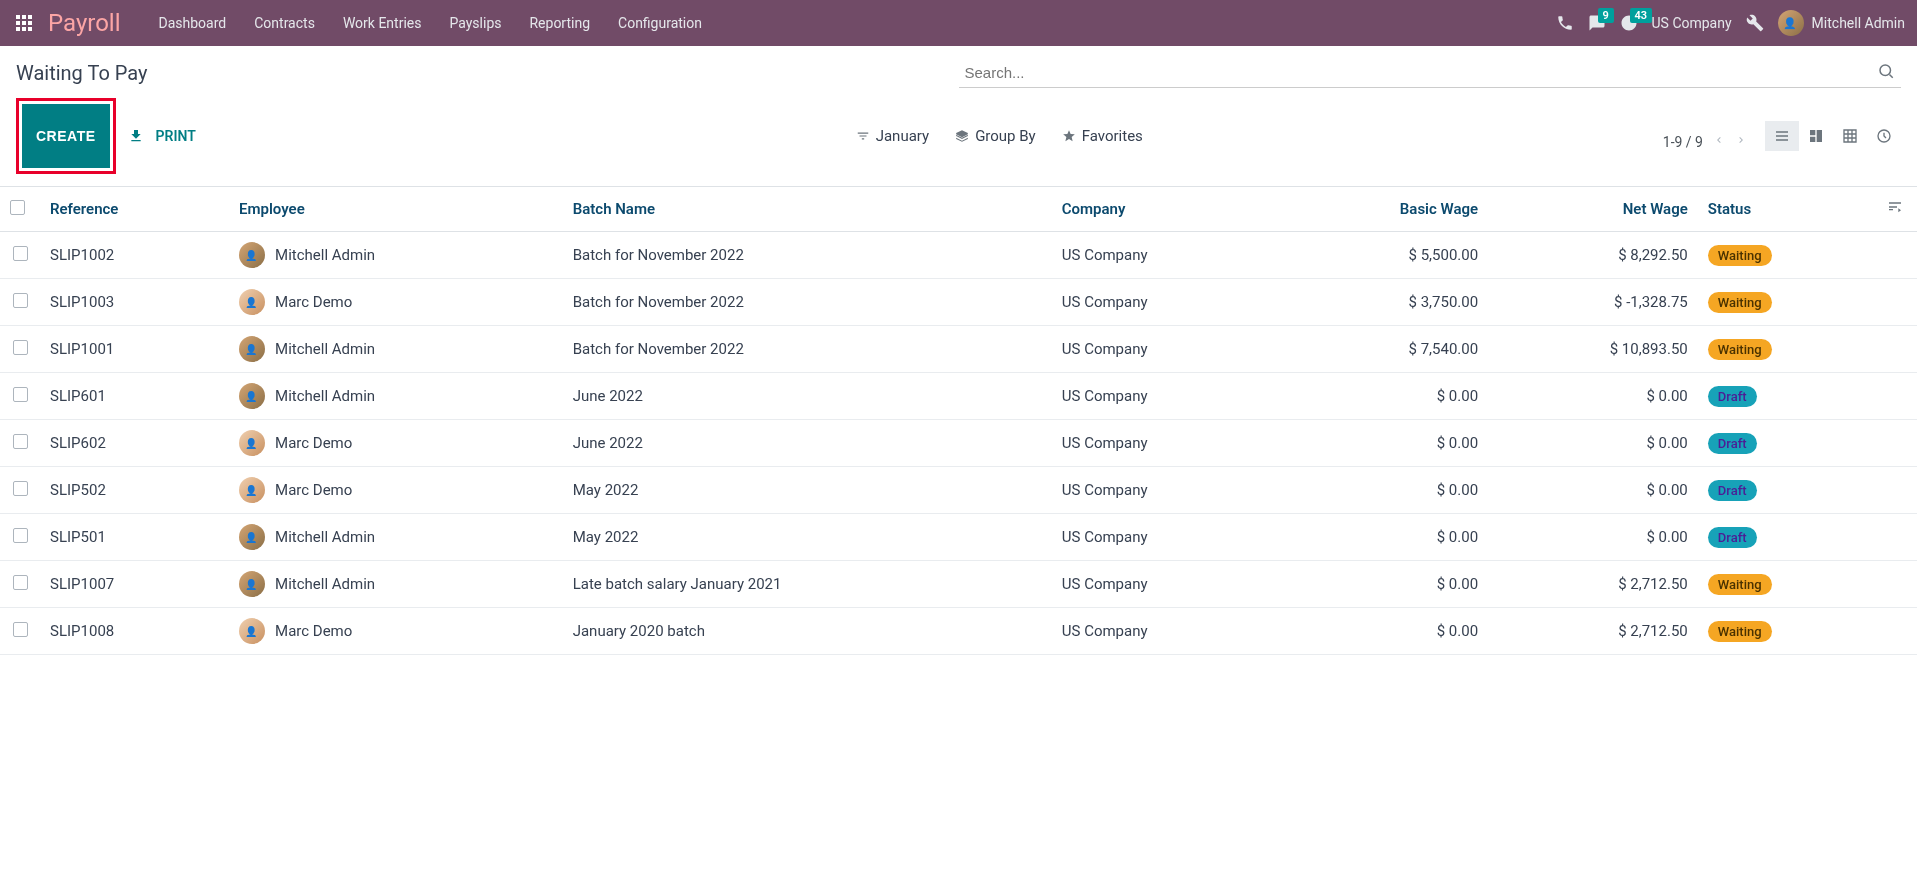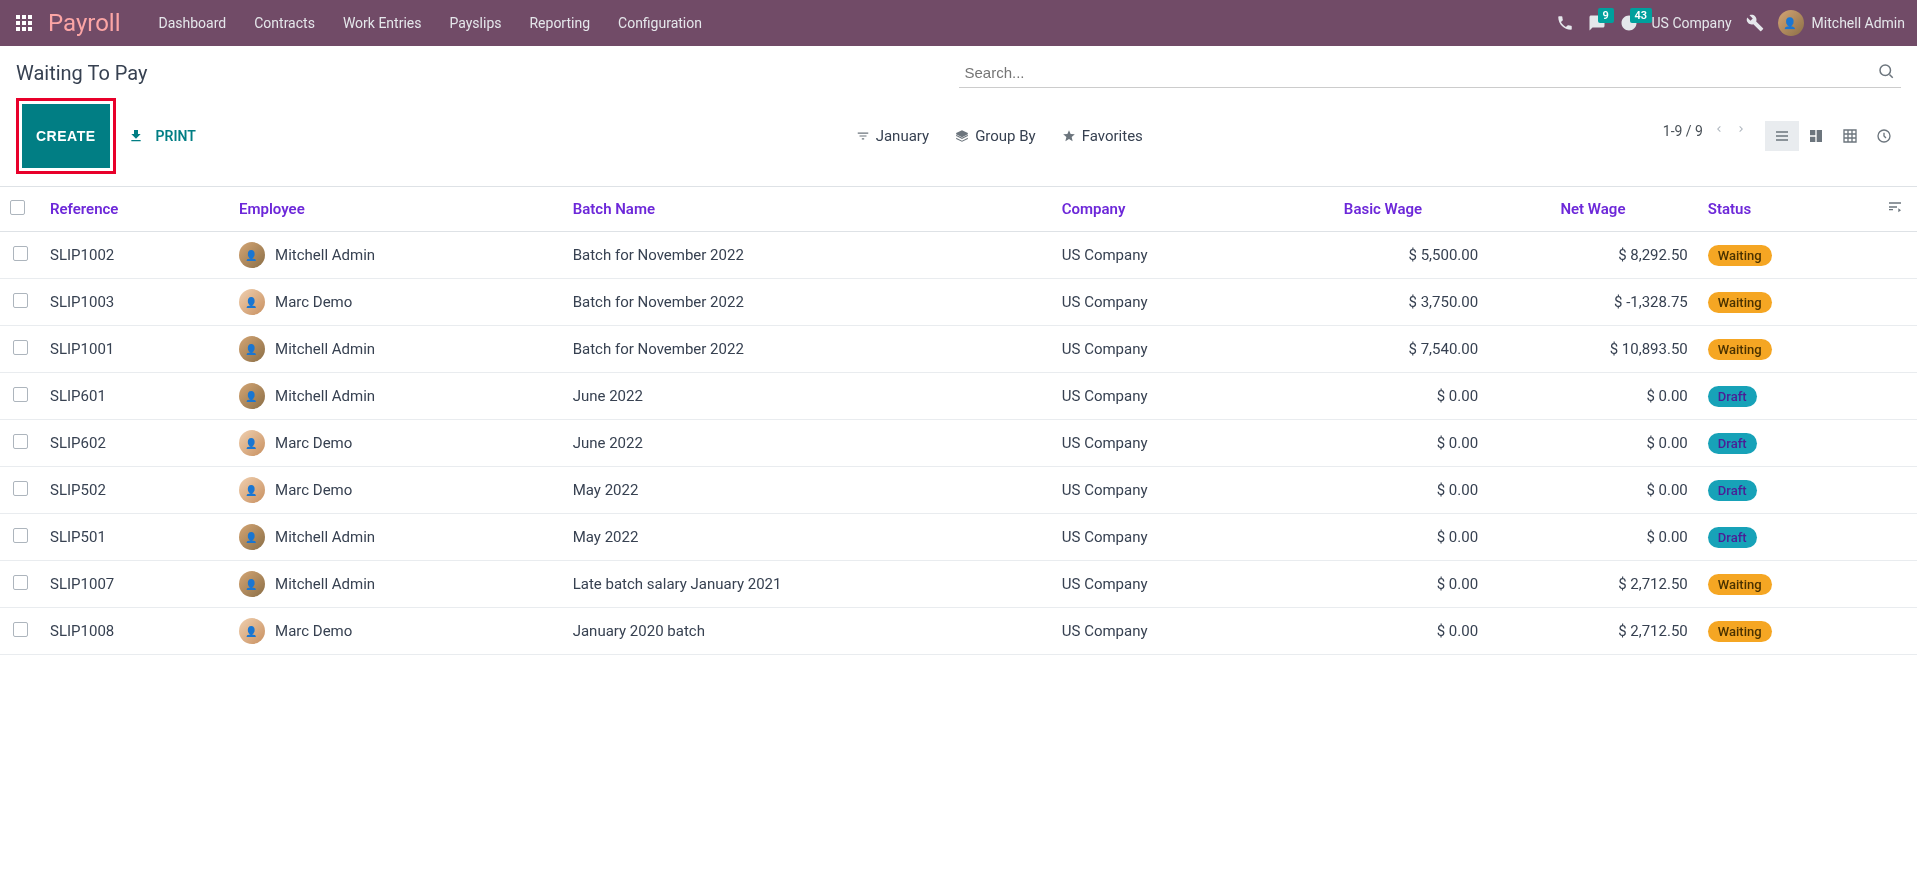--- a/index.html
+++ b/index.html
@@ -34,33 +34,33 @@
 .cp-row2 { display: flex; align-items: center; }
 .btn-area { display: flex; align-items: center; gap: 12px; }
 .highlight-box { border: 3px solid #e8002a; padding: 3px; display: inline-block; }
 .btn-create { background: #017e84; color: #fff; border: none; padding: 24px 14px; font-size: 14px; font-weight: 600; cursor: pointer; letter-spacing: 0.5px; }
 .btn-icon { color: #017e84; cursor: pointer; display: flex; }
 .btn-icon svg { width: 16px; height: 16px; fill: #017e84; }
 .btn-text { color: #017e84; font-weight: 600; cursor: pointer; font-size: 14px; }
 .search-options { display: flex; gap: 26px; margin-left: auto; margin-right: auto; padding-left: 140px;}
 .search-opt { display: flex; align-items: center; gap: 6px; color: #374151; cursor: pointer; font-size: 15px; }
 .search-opt svg { width: 14px; height: 14px; fill: #6c757d; }
-.pager-views { display: flex; align-items: flex-start; gap: 18px; }
+.pager-views { display: flex; align-items: flex-end; gap: 18px; }
 .pager { display: flex; align-items: center; gap: 10px; color: #495057; font-size: 14px; }
 .pager-arrow { cursor: pointer; color: #adb5bd; }
 .pager-arrow svg { width: 12px; height: 16px; fill: #adb5bd; }
 .view-switcher { display: flex; gap: 0; }
 .view-btn { padding: 7px 9px; cursor: pointer; display: flex; align-items: center; justify-content: center; }
 .view-btn.active { background: #e9ecef; }
 .view-btn svg { width: 16px; height: 16px; fill: #6c757d; }
 
 
 .list-table { width: 100%; border-collapse: collapse; }
-.list-table thead th { text-align: left; padding: 12px 10px; font-weight: 600; font-size: 15px; border-bottom: 1px solid #dee2e6; color: #6d28d9; }
-.list-table thead th.num { text-align: center; }
+.list-table thead th { text-align: left; padding: 12px 10px; font-weight: 600; font-size: 15px; border-bottom: 1px solid #dee2e6; color: #0c4a6e; }
+.list-table thead th.num { text-align: right; }
 .list-table tbody tr { border-bottom: 1px solid #e9ecef; }
 .list-table td { padding: 10px 10px; font-size: 15px; color: #374151; }
 .list-table td.num { text-align: right; }
 .checkbox-cell { width: 40px; text-align: center; }
 .checkbox { width: 15px; height: 15px; border: 1px solid #adb5bd; border-radius: 2px; display: inline-block; cursor: pointer; }
 .emp-cell { display: flex; align-items: center; gap: 10px; }
 .emp-avatar { width: 26px; height: 26px; border-radius: 50%; display: flex; align-items: center; justify-content: center; font-size: 10px; color: #fff; }
 .emp-avatar.a1 { background: linear-gradient(135deg, #d4a574, #8b6f47); }
 .emp-avatar.a2 { background: linear-gradient(135deg, #f0d0b0, #c89060); }
 .status-badge { padding: 3px 10px; border-radius: 12px; font-size: 13px; font-weight: 500; display: inline-block; }

